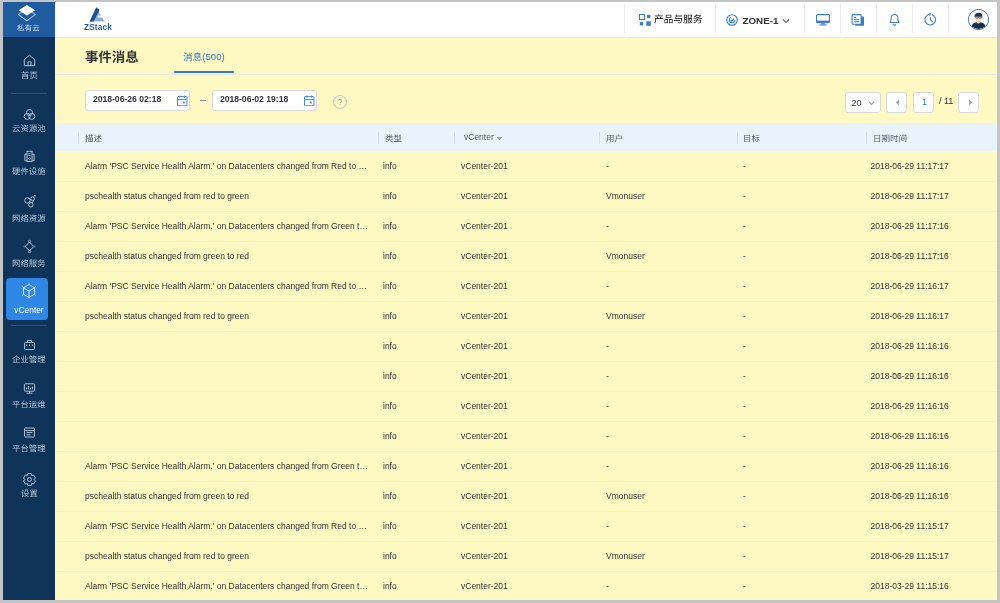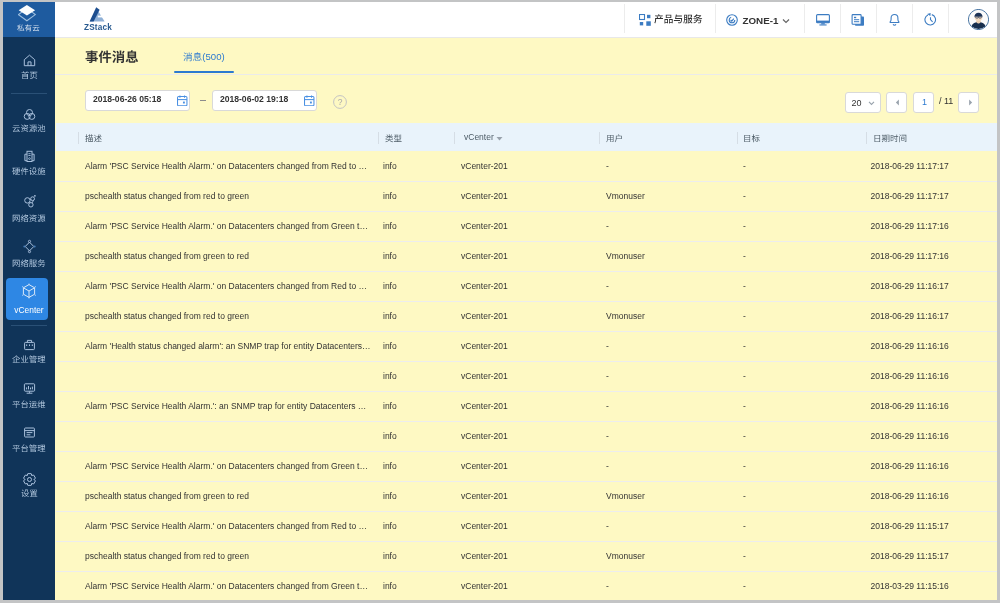--- a/index.html
+++ b/index.html
@@ -219,21 +219,21 @@
       <path fill="#333" d="M1.80 9.90V11.00H5.80V11.50C5.80 11.70 5.70 11.80 5.50 11.80C5.30 11.80 4.50 11.80 3.80 11.80C4.00 12.10 4.30 12.70 4.40 13.00C5.50 13.00 6.20 13.00 6.80 12.80C7.30 12.60 7.50 12.20 7.50 11.50V11.00H9.90V11.60H11.50V9.20H12.90V8.00H11.50V6.40H7.50V5.80H11.30V3.10H7.50V2.50H12.60V1.30H7.50V0.40H5.80V1.30H0.80V2.50H5.80V3.10H2.20V5.80H5.80V6.40H1.90V7.50H5.80V8.00H0.50V9.20H5.80V9.90ZM3.70 4.10H5.80V4.70H3.70ZM7.50 4.10H9.60V4.70H7.50ZM7.50 7.50H9.90V8.00H7.50ZM7.50 9.20H9.90V9.90H7.50Z M17.60 6.90V8.50H21.30V13.00H22.90V8.50H26.30V6.90H22.90V4.60H25.70V3.00H22.90V0.60H21.30V3.00H20.20C20.30 2.50 20.40 2.00 20.50 1.50L19.00 1.20C18.70 2.80 18.10 4.50 17.40 5.60C17.80 5.70 18.50 6.10 18.80 6.30C19.10 5.80 19.40 5.20 19.60 4.60H21.30V6.90ZM16.60 0.50C16.00 2.40 14.80 4.30 13.60 5.50C13.90 5.90 14.40 6.80 14.50 7.20C14.80 6.90 15.00 6.60 15.30 6.20V13.00H16.80V3.80C17.40 2.90 17.80 1.90 18.20 0.90Z M38.10 0.70C37.80 1.50 37.30 2.60 36.90 3.30L38.30 3.80C38.70 3.20 39.20 2.20 39.60 1.30ZM31.40 1.40C31.90 2.20 32.40 3.20 32.60 3.90L34.10 3.20C33.90 2.50 33.30 1.50 32.80 0.80ZM27.80 1.60C28.60 2.10 29.70 2.80 30.20 3.30L31.10 2.10C30.60 1.60 29.60 0.90 28.70 0.50ZM27.20 5.20C28.00 5.60 29.10 6.40 29.60 6.90L30.60 5.60C30.00 5.10 28.90 4.50 28.10 4.10ZM27.60 11.90 29.00 12.90C29.70 11.60 30.40 10.00 31.00 8.60L29.90 7.60C29.10 9.20 28.20 10.90 27.60 11.90ZM33.40 8.00H37.50V9.00H33.40ZM33.40 6.60V5.60H37.50V6.60ZM34.70 0.40V4.20H31.80V13.00H33.40V10.30H37.50V11.20C37.50 11.40 37.40 11.50 37.20 11.50C37.00 11.50 36.30 11.50 35.70 11.40C35.90 11.90 36.10 12.50 36.20 13.00C37.20 13.00 37.90 12.90 38.40 12.70C38.90 12.40 39.00 12.00 39.00 11.30V4.20H36.30V0.40Z M44.20 4.60H49.50V5.20H44.20ZM44.20 6.40H49.50V7.00H44.20ZM44.20 2.80H49.50V3.40H44.20ZM43.60 9.00V10.90C43.60 12.30 44.10 12.80 46.00 12.80C46.40 12.80 48.10 12.80 48.50 12.80C50.00 12.80 50.50 12.30 50.70 10.40C50.30 10.30 49.60 10.10 49.20 9.80C49.20 11.10 49.00 11.30 48.40 11.30C47.90 11.30 46.50 11.30 46.10 11.30C45.30 11.30 45.20 11.30 45.20 10.90V9.00ZM50.10 9.10C50.70 10.10 51.30 11.30 51.50 12.10L53.10 11.40C52.80 10.60 52.20 9.40 51.60 8.50ZM41.90 8.80C41.60 9.70 41.10 10.90 40.60 11.60L42.10 12.30C42.50 11.50 43.00 10.30 43.30 9.40ZM45.70 8.60C46.40 9.20 47.10 10.10 47.30 10.70L48.70 10.00C48.40 9.40 47.80 8.80 47.30 8.20H51.10V1.60H47.40C47.60 1.30 47.80 0.90 48.00 0.50L46.10 0.30C46.00 0.70 45.90 1.20 45.70 1.60H42.60V8.20H46.50Z"></path>
     </svg>
 <svg class="abs" style="left:180.3px;top:50.2px" width="20" height="10" viewBox="0 0 20 10">
       <path fill="#2c7ad0" d="M8.30 0.70C8.00 1.20 7.60 2.00 7.30 2.50L7.90 2.70C8.20 2.30 8.60 1.60 9.00 0.90ZM3.40 1.00C3.80 1.50 4.20 2.30 4.30 2.80L5.00 2.50C4.80 2.00 4.40 1.20 4.00 0.70ZM0.80 1.00C1.40 1.30 2.10 1.80 2.50 2.20L2.90 1.60C2.60 1.20 1.80 0.80 1.20 0.50ZM0.40 3.60C1.00 3.90 1.70 4.40 2.10 4.70L2.50 4.10C2.10 3.80 1.40 3.30 0.80 3.00ZM0.70 8.60 1.30 9.10C1.80 8.20 2.40 7.00 2.80 6.00L2.30 5.50C1.80 6.60 1.10 7.90 0.70 8.60ZM4.30 5.50H7.90V6.50H4.30ZM4.30 4.80V3.80H7.90V4.80ZM5.80 0.40V3.10H3.60V9.20H4.30V7.10H7.90V8.30C7.90 8.40 7.80 8.50 7.70 8.50C7.50 8.50 7.00 8.50 6.50 8.50C6.60 8.70 6.70 9.00 6.70 9.20C7.40 9.20 7.90 9.20 8.20 9.00C8.50 8.90 8.60 8.70 8.60 8.30V3.10H6.50V0.40Z M12.20 3.20H16.60V3.90H12.20ZM12.20 4.50H16.60V5.30H12.20ZM12.20 1.90H16.60V2.60H12.20ZM12.10 6.50V8.10C12.10 8.80 12.40 9.00 13.50 9.00C13.80 9.00 15.50 9.00 15.70 9.00C16.70 9.00 16.90 8.80 17.00 7.50C16.80 7.50 16.50 7.40 16.30 7.30C16.30 8.20 16.20 8.40 15.70 8.40C15.30 8.40 13.90 8.40 13.60 8.40C13.00 8.40 12.80 8.30 12.80 8.10V6.50ZM16.90 6.60C17.40 7.20 17.80 8.00 18.00 8.60L18.70 8.30C18.50 7.70 18.00 6.90 17.60 6.30ZM11.00 6.50C10.80 7.10 10.40 7.90 10.00 8.40L10.70 8.80C11.00 8.20 11.40 7.40 11.60 6.80ZM13.60 6.10C14.10 6.60 14.70 7.20 14.90 7.70L15.50 7.30C15.20 6.90 14.70 6.30 14.20 5.80H17.30V1.30H14.50C14.60 1.00 14.80 0.70 14.90 0.40L14.10 0.30C14.00 0.60 13.80 1.00 13.70 1.30H11.50V5.80H14.10Z"></path>
     </svg>
 <div class="abs" style="left:199.3px;top:49.4px;font-size:9.6px;color:#2c7ad0;">(500)</div>
 <div class="tab-underline"></div>
 <div class="head-hr"></div>
 
 <div class="dinput" style="left:82.4px;">
-  <div class="dtext">2018-06-26 05:18</div>
+  <div class="dtext">2018-06-26 02:18</div>
   <svg class="abs" style="left:91px;top:4.2px" width="11" height="11.5" viewBox="0 0 10.5 11">
     <rect x="0.5" y="1.5" width="9" height="8.8" rx="1" fill="none" stroke="#4a90e2" stroke-width="1"></rect>
     <path d="M2.8,0.4 L2.8,2.6 M7.2,0.4 L7.2,2.6" stroke="#4a90e2" stroke-width="1"></path>
     <path d="M0.5,4.4 L9.5,4.4" stroke="#4a90e2" stroke-width="1"></path>
     <rect x="5.7" y="6.3" width="1.8" height="1.8" fill="#4a90e2"></rect>
   </svg>
 </div>
 <div class="abs" style="left:197px;top:97.5px;width:6px;height:1px;background:#8c8c8c;"></div>
 <div class="dinput" style="left:209.4px;">
   <div class="dtext">2018-06-02 19:18</div>
@@ -344,38 +344,36 @@
 <div class="trow" style="top:299px">
       <span class="c" style="left:29px">pschealth status changed from red to green</span>
       <span class="c" style="left:327px">info</span>
       <span class="c" style="left:405px">vCenter-201</span>
       <span class="c" style="left:550px">Vmonuser</span>
       <span class="c" style="left:687px">-</span>
       <span class="c" style="left:814.5px">2018-06-29 11:16:17</span>
     </div>
 <div class="rowline" style="top:299px"></div>
 <div class="trow" style="top:329px">
-      <span class="c" style="left:29px">Alarm 'Health status changed alarm': an SNMP trap for entity Datacenters…</span>
       <span class="c" style="left:327px">info</span>
       <span class="c" style="left:405px">vCenter-201</span>
       <span class="c" style="left:550px">-</span>
       <span class="c" style="left:687px">-</span>
       <span class="c" style="left:814.5px">2018-06-29 11:16:16</span>
     </div>
 <div class="rowline" style="top:329px"></div>
 <div class="trow" style="top:359px">
       <span class="c" style="left:327px">info</span>
       <span class="c" style="left:405px">vCenter-201</span>
       <span class="c" style="left:550px">-</span>
       <span class="c" style="left:687px">-</span>
       <span class="c" style="left:814.5px">2018-06-29 11:16:16</span>
     </div>
 <div class="rowline" style="top:359px"></div>
 <div class="trow" style="top:389px">
-      <span class="c" style="left:29px">Alarm 'PSC Service Health Alarm.': an SNMP trap for entity Datacenters …</span>
       <span class="c" style="left:327px">info</span>
       <span class="c" style="left:405px">vCenter-201</span>
       <span class="c" style="left:550px">-</span>
       <span class="c" style="left:687px">-</span>
       <span class="c" style="left:814.5px">2018-06-29 11:16:16</span>
     </div>
 <div class="rowline" style="top:389px"></div>
 <div class="trow" style="top:419px">
       <span class="c" style="left:327px">info</span>
       <span class="c" style="left:405px">vCenter-201</span>

